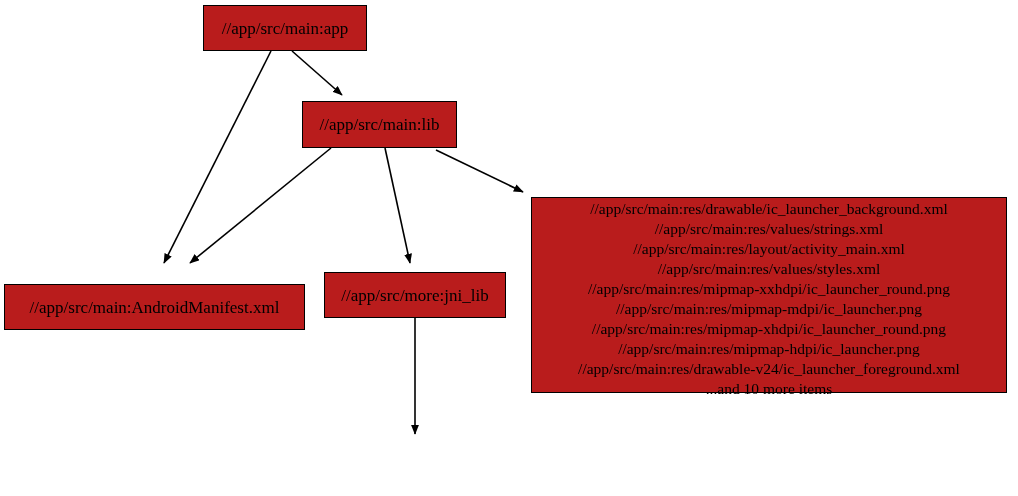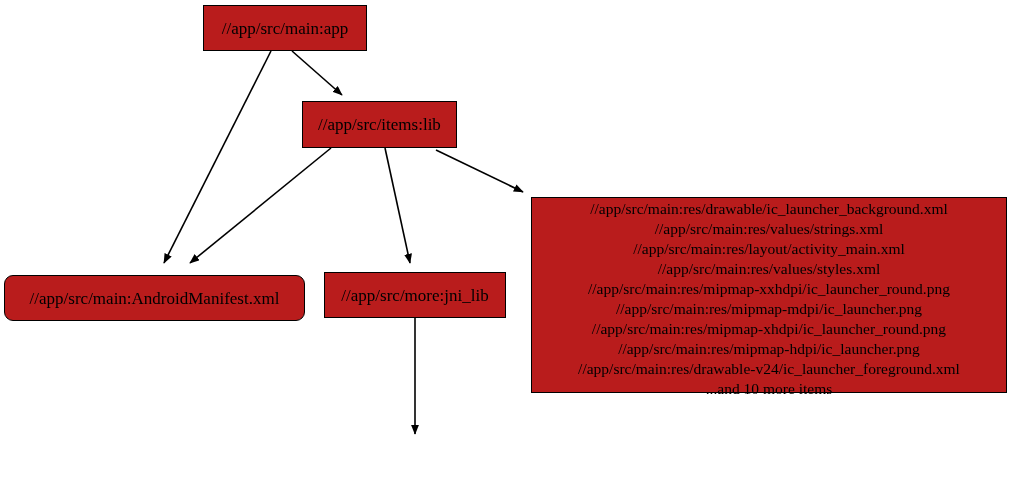--- a/index.html
+++ b/index.html
@@ -40,21 +40,21 @@
     white-space: pre;
   }
   .node-label {
     display: block;
     white-space: pre;
     text-align: center;
   }
   
   #node-app      { left: 203px; top: 5px;   width: 164px; height: 46px;  font-size: 17px; }
   #node-lib      { left: 302px; top: 101px; width: 155px; height: 47px;  font-size: 17px; }
-  #node-manifest { left: 4px;   top: 275px; width: 301px; height: 46px;  font-size: 17px; border-radius: 9px; }
+  #node-manifest { left: 4px;   top: 284px; width: 301px; height: 46px;  font-size: 17px; }
   #node-jni      { left: 324px; top: 272px; width: 182px; height: 46px;  font-size: 17px; }
   #node-res      { left: 531px; top: 197px; width: 476px; height: 196px; font-size: 15.5px; }
   #node-native   { left: 279px; top: 443px; width: 269px; height: 47px;  font-size: 17px; }
   #node-res .node-label { line-height: 1.29; margin-top: 8px; }
 </style>
 </head>
 <body>
 
 <div id="graph-canvas">
 
@@ -88,21 +88,21 @@
     <g>
       <path d="M 415,318 L 415,434" stroke="#000000" stroke-width="1.6" fill="none" marker-end="url(#arrowhead)"></path>
     </g>
   </svg>
 
   <div class="node" id="node-app">
     <span class="node-label">//app/src/main:app</span>
   </div>
 
   <div class="node" id="node-lib">
-    <span class="node-label">//app/src/items:lib</span>
+    <span class="node-label">//app/src/main:lib</span>
   </div>
 
   <div class="node" id="node-manifest">
     <span class="node-label">//app/src/main:AndroidManifest.xml</span>
   </div>
 
   <div class="node" id="node-jni">
     <span class="node-label">//app/src/more:jni_lib</span>
   </div>
 

